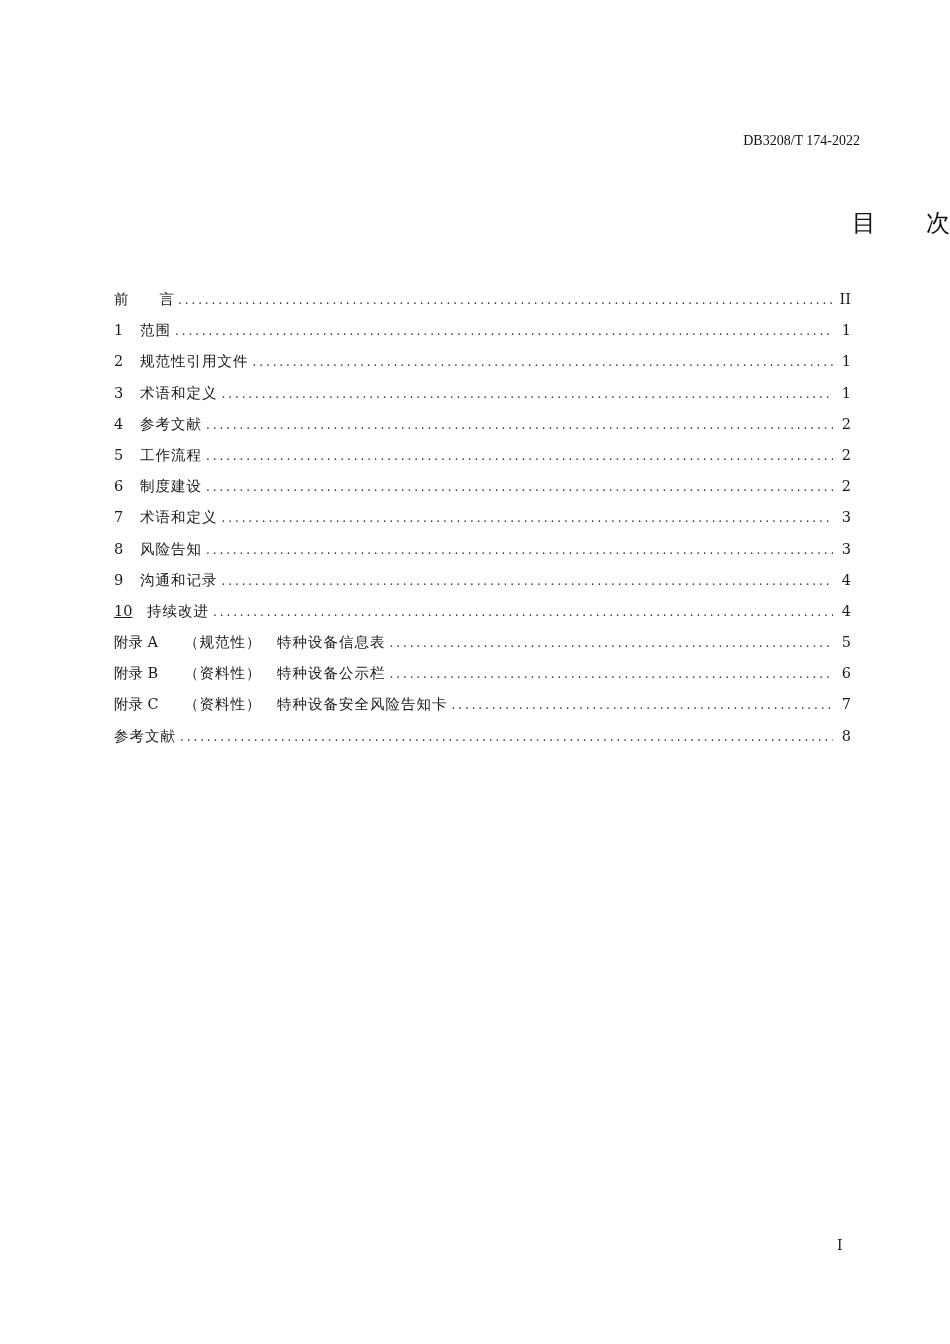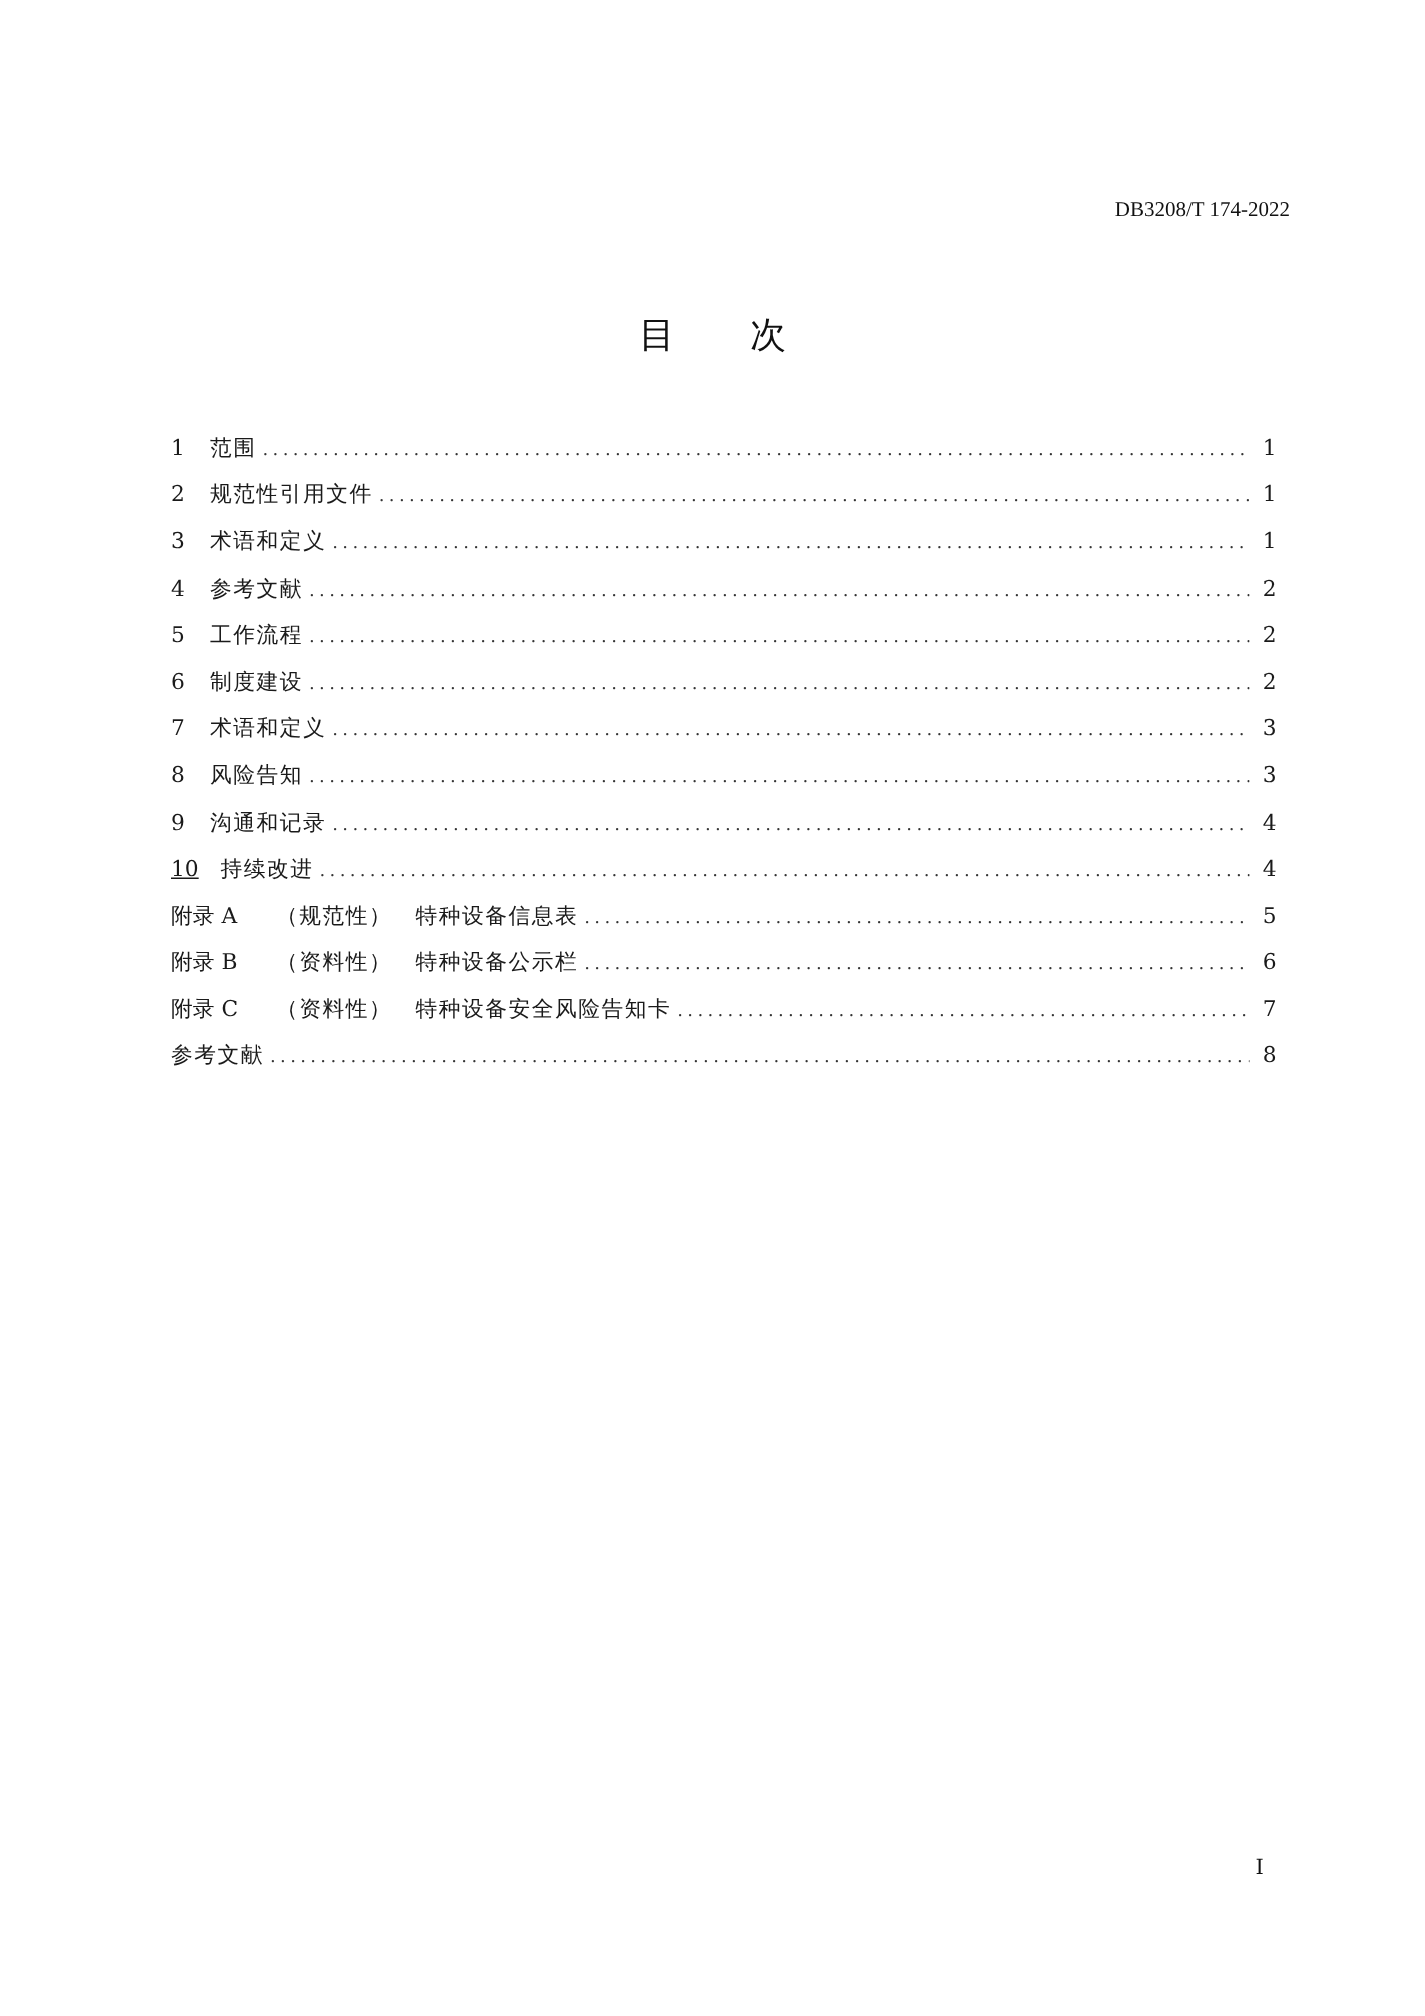--- a/index.html
+++ b/index.html
@@ -23,21 +23,21 @@
       font-size: 14px;
       letter-spacing: 0px;
       color: #111;
       margin-top: 18px;
     }
     .toc-title {
       position: absolute;
       top: 207px;
       left: 0;
       width: 100%;
-      text-align: center;
+      text-align: right;
       font-family: "DejaVu Sans", "Liberation Sans", sans-serif;
       font-size: 24px;
       color: #111;
     }
     .toc-title span {
       display: inline-block;
     }
     .toc-title .gap {
       width: 50px;
     }
@@ -114,20 +114,25 @@
 <body>
 
 <div class="doc-code">DB3208/T 174-2022</div>
 
 <div class="toc-title">
   <span>目</span><span class="gap"></span><span>次</span>
 </div>
 
 <div class="toc">
 
+  <div class="toc-row">
+    <span class="toc-label preface"><span>前</span><span class="sp"></span><span>言</span></span>
+    <span class="leader"></span>
+    <span class="toc-page">II</span>
+  </div>
 
   <div class="toc-row">
     <span class="toc-num">1</span>
     <span class="toc-label">范围</span>
     <span class="leader"></span>
     <span class="toc-page">1</span>
   </div>
 
   <div class="toc-row">
     <span class="toc-num">2</span>

